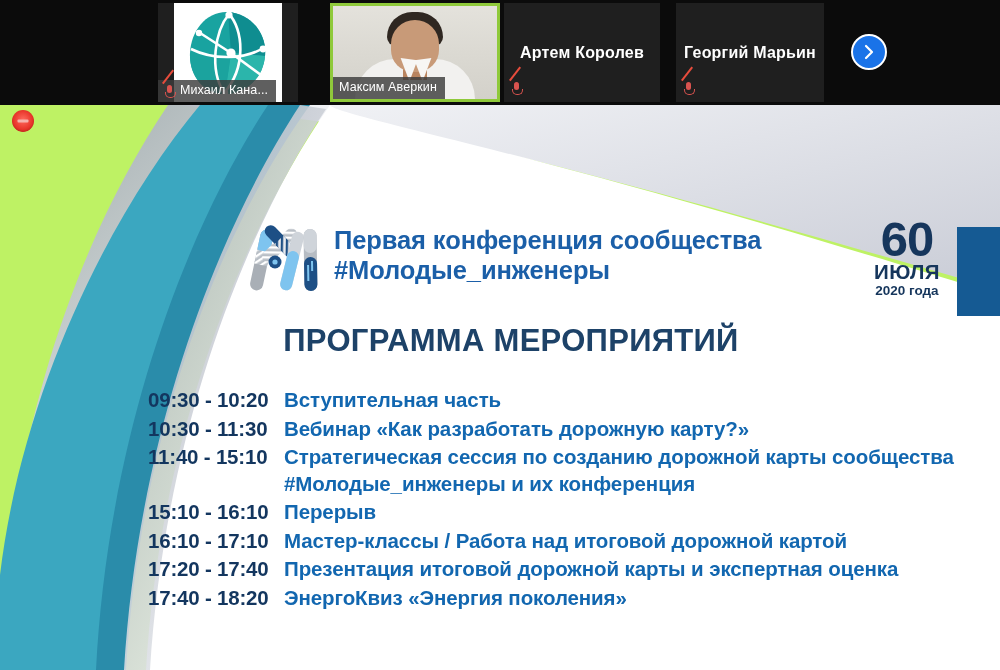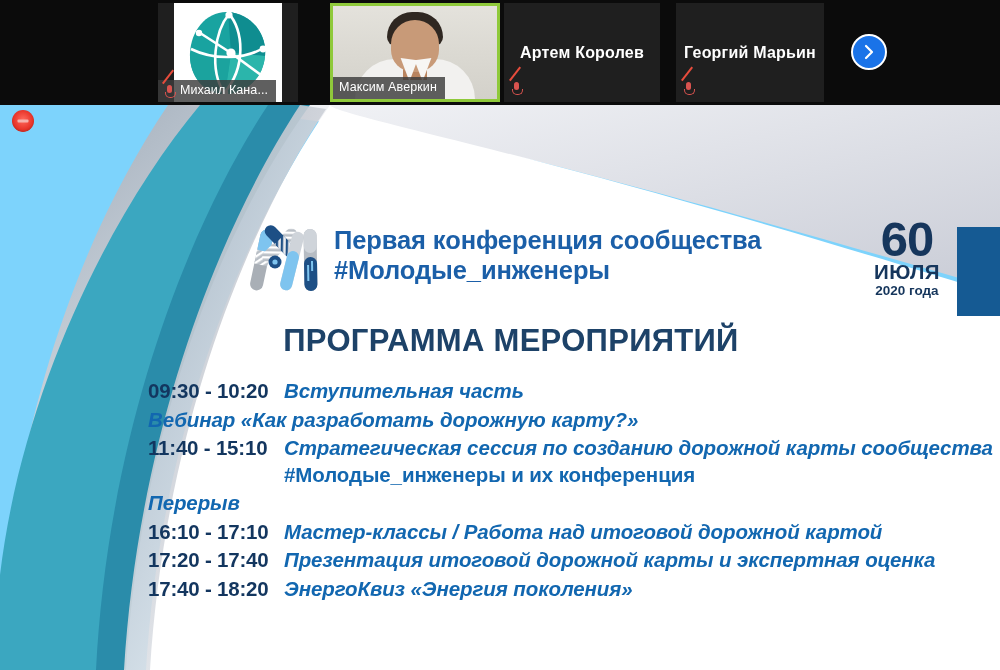--- a/index.html
+++ b/index.html
@@ -75,21 +75,21 @@
       width:0;height:0;border-left:5px solid transparent;border-right:12px solid transparent;
       border-top:22px solid #f7f6f4;transform:rotate(-8deg);}
 
   
   .logo-card{position:absolute;background:#ffffff;}
   .globe{position:absolute;left:50%;top:50%;transform:translate(-50%,-50%);}
 
   
   .slide{
     position:absolute;left:0;top:105px;width:1000px;height:565px;
-    background:#7dd3fc;overflow:hidden;
+    background:#bef264;overflow:hidden;
   }
   .slide svg.bg{position:absolute;left:0;top:0;width:1000px;height:565px;}
 
   .rec-dot{
     position:absolute;left:12px;top:5px;width:22px;height:22px;border-radius:50%;
     background:radial-gradient(circle at 50% 45%,#ff6b5e 0%,#e8352a 58%,#c62a20 72%,rgba(230,80,60,.35) 76%,rgba(230,80,60,.12) 100%);
   }
   .rec-dot:after{
     content:"";position:absolute;left:50%;top:50%;transform:translate(-50%,-50%);
     width:11px;height:3px;background:#f5b3ad;border-radius:1px;
@@ -110,27 +110,27 @@
   .date-year{font-size:13.5px;font-weight:bold;line-height:16px;}
   .date-rect{position:absolute;left:957px;top:122px;width:43px;height:89px;background:#155a93;}
 
   
   .main-title{
     position:absolute;left:0;right:0;top:218px;text-align:center;
     color:#1d4268;font-size:31px;font-weight:bold;letter-spacing:.3px;padding-left:22px;
   }
 
   
-  .sched{position:absolute;left:148px;top:274px;}
+  .sched{position:absolute;left:148px;top:283px;}
   .srow{display:flex;align-items:baseline;margin-bottom:4.5px;}
   .stime{
     width:136px;flex:none;color:#13365f;font-size:20.5px;font-weight:bold;
     letter-spacing:-.2px;white-space:nowrap;
   }
-  .sdesc{color:#1267b0;font-size:20.5px;font-weight:bold;letter-spacing:-.1px;font-style:italic;}
+  .sdesc{color:#1267b0;font-size:20.5px;font-weight:bold;letter-spacing:-.1px;}
   .scont{padding-left:136px;color:#1267b0;font-size:20.5px;font-weight:bold;
     margin-top:-2px;margin-bottom:4.5px;letter-spacing:-.1px;}
 </style>
 </head>
 <body>
 
 <div id="app">
 
   <div class="filmstrip">
 
@@ -306,28 +306,30 @@
     </div>
 
     <div class="main-title">ПРОГРАММА МЕРОПРИЯТИЙ</div>
 
     <div class="sched">
       <div class="srow">
         <div class="stime">09:30 - 10:20</div>
         <div class="sdesc">Вступительная часть</div>
       </div>
       <div class="srow">
+        <div class="stime">10:30 - 11:30</div>
         <div class="sdesc">Вебинар «Как разработать дорожную карту?»</div>
       </div>
       <div class="srow">
         <div class="stime">11:40 - 15:10</div>
         <div class="sdesc">Стратегическая сессия по созданию дорожной карты сообщества</div>
       </div>
       <div class="scont">#Молодые_инженеры и их конференция</div>
       <div class="srow">
+        <div class="stime">15:10 - 16:10</div>
         <div class="sdesc">Перерыв</div>
       </div>
       <div class="srow">
         <div class="stime">16:10 - 17:10</div>
         <div class="sdesc">Мастер-классы / Работа над итоговой дорожной картой</div>
       </div>
       <div class="srow">
         <div class="stime">17:20 - 17:40</div>
         <div class="sdesc">Презентация итоговой дорожной карты и экспертная оценка</div>
       </div>

